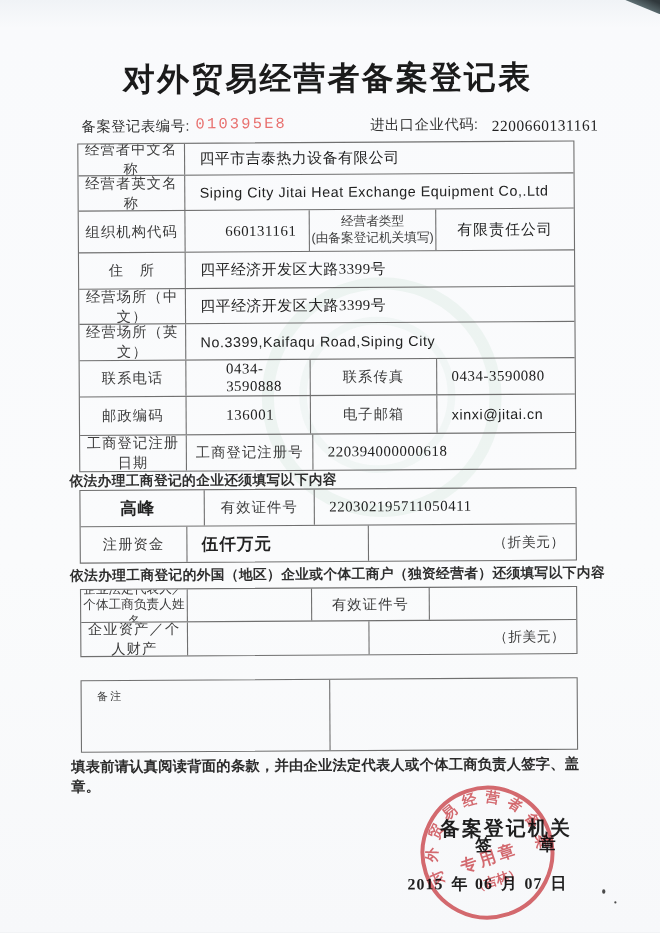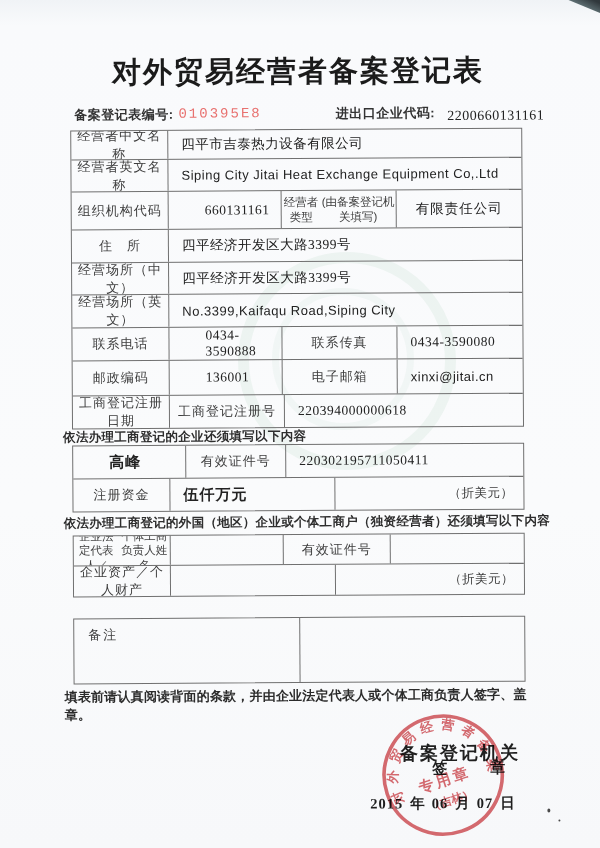--- a/index.html
+++ b/index.html
@@ -18,54 +18,54 @@
   .watermark{position:absolute;left:238px;top:252px;width:196px;height:196px;border-radius:50%;
     border:11px solid rgba(125,185,150,0.10);}
   .watermark-inner{position:absolute;left:272px;top:288px;width:128px;height:128px;border-radius:50%;
     border:7px solid rgba(125,185,150,0.07);}
   .speck{position:absolute;background:#4a4a4a;border-radius:50%;}
 
   .title{position:absolute;top:52px;left:0;width:100%;text-align:center;
     font-size:29px;font-weight:bold;letter-spacing:2px;color:#1b1b1b;}
 
   .meta{position:absolute;top:105px;left:76px;width:470px;display:flex;align-items:flex-start;}
-  .meta .lbl{font-size:13px;font-weight:bold;color:#333;letter-spacing:0.5px;}
+  .meta .lbl{font-size:13px;font-weight:normal;color:#333;letter-spacing:0.5px;}
   .meta .red-no{font-family:"Liberation Mono","DejaVu Sans Mono",monospace;
     font-size:14px;color:#e8716f;letter-spacing:2px;margin-left:5px;}
   .meta .right{margin-left:auto;display:flex;align-items:flex-start;}
   .meta .code-val{font-family:"Liberation Serif","DejaVu Serif",serif;font-size:14px;
     color:#222;margin-left:12px;margin-top:4px;letter-spacing:0.5px;}
 
   
   .tbl{position:absolute;border:1px solid #707070;box-sizing:border-box;background:transparent;}
   .tr{display:flex;border-bottom:1px solid #707070;box-sizing:border-box;}
   .tr:last-child{border-bottom:none;}
   .td{border-right:1px solid #707070;box-sizing:border-box;display:flex;align-items:center;overflow:hidden;}
   .td:last-child{border-right:none;}
   .lab{justify-content:center;text-align:center;font-size:13px;color:#3d3d3d;letter-spacing:1px;}
-  .lab.small{font-size:11.5px;letter-spacing:0;line-height:1.25;flex-direction:row;justify-content:center;}
+  .lab.small{font-size:11.5px;letter-spacing:0;line-height:1.25;flex-direction:column;justify-content:center;}
   .val{padding-left:13px;font-family:"Liberation Serif","DejaVu Serif",serif;font-size:13.5px;color:#222;letter-spacing:0.5px;}
   .val.sans{font-family:"Liberation Sans","DejaVu Sans",sans-serif;font-size:13px;}
   .val.center{justify-content:center;padding-left:0;letter-spacing:1px;}
   .val.big{font-size:15px;font-weight:bold;letter-spacing:1px;}
   .val.right{justify-content:flex-end;padding-right:10px;padding-left:0;font-size:12.5px;color:#3d3d3d;}
   .w1{width:97px;flex:none;}
   .w2{width:113px;flex:none;padding-left:36px;}
   .w3{width:115px;flex:none;}
   .w3b{width:100px;flex:none;}
   .w3c{width:107px;flex:none;}
   .wwide{width:165px;flex:none;}
   .grow{flex:1;}
 
   .sec-heading{position:absolute;left:63px;font-size:12.5px;font-weight:bold;color:#2e2e2e;letter-spacing:0.3px;}
 
   
   .remark{position:absolute;left:72px;top:617px;width:452px;height:66px;
     border:1px solid #707070;box-sizing:border-box;}
-  .remark .rlabel{position:absolute;left:14px;top:7px;font-size:13px;color:#3d3d3d;letter-spacing:2px;}
+  .remark .rlabel{position:absolute;left:14px;top:7px;font-size:10px;color:#3d3d3d;letter-spacing:2px;}
   .remark .rdivider{position:absolute;left:225px;top:0;bottom:0;width:1px;background:#707070;}
 
   .note{position:absolute;left:63px;top:687px;width:480px;font-size:13px;font-weight:bold;
     color:#2b2b2b;letter-spacing:0.2px;}
 
   .authority{position:absolute;left:398px;top:726px;font-size:18px;font-weight:bold;
     letter-spacing:2px;color:#1f1f1f;margin-top:16px;}
   .seal-sign{position:absolute;left:430px;top:760px;font-size:15px;font-weight:bold;
     letter-spacing:14px;color:#1f1f1f;}
   .date-line{position:absolute;left:368px;top:795px;font-size:14.5px;color:#1e1e1e;

